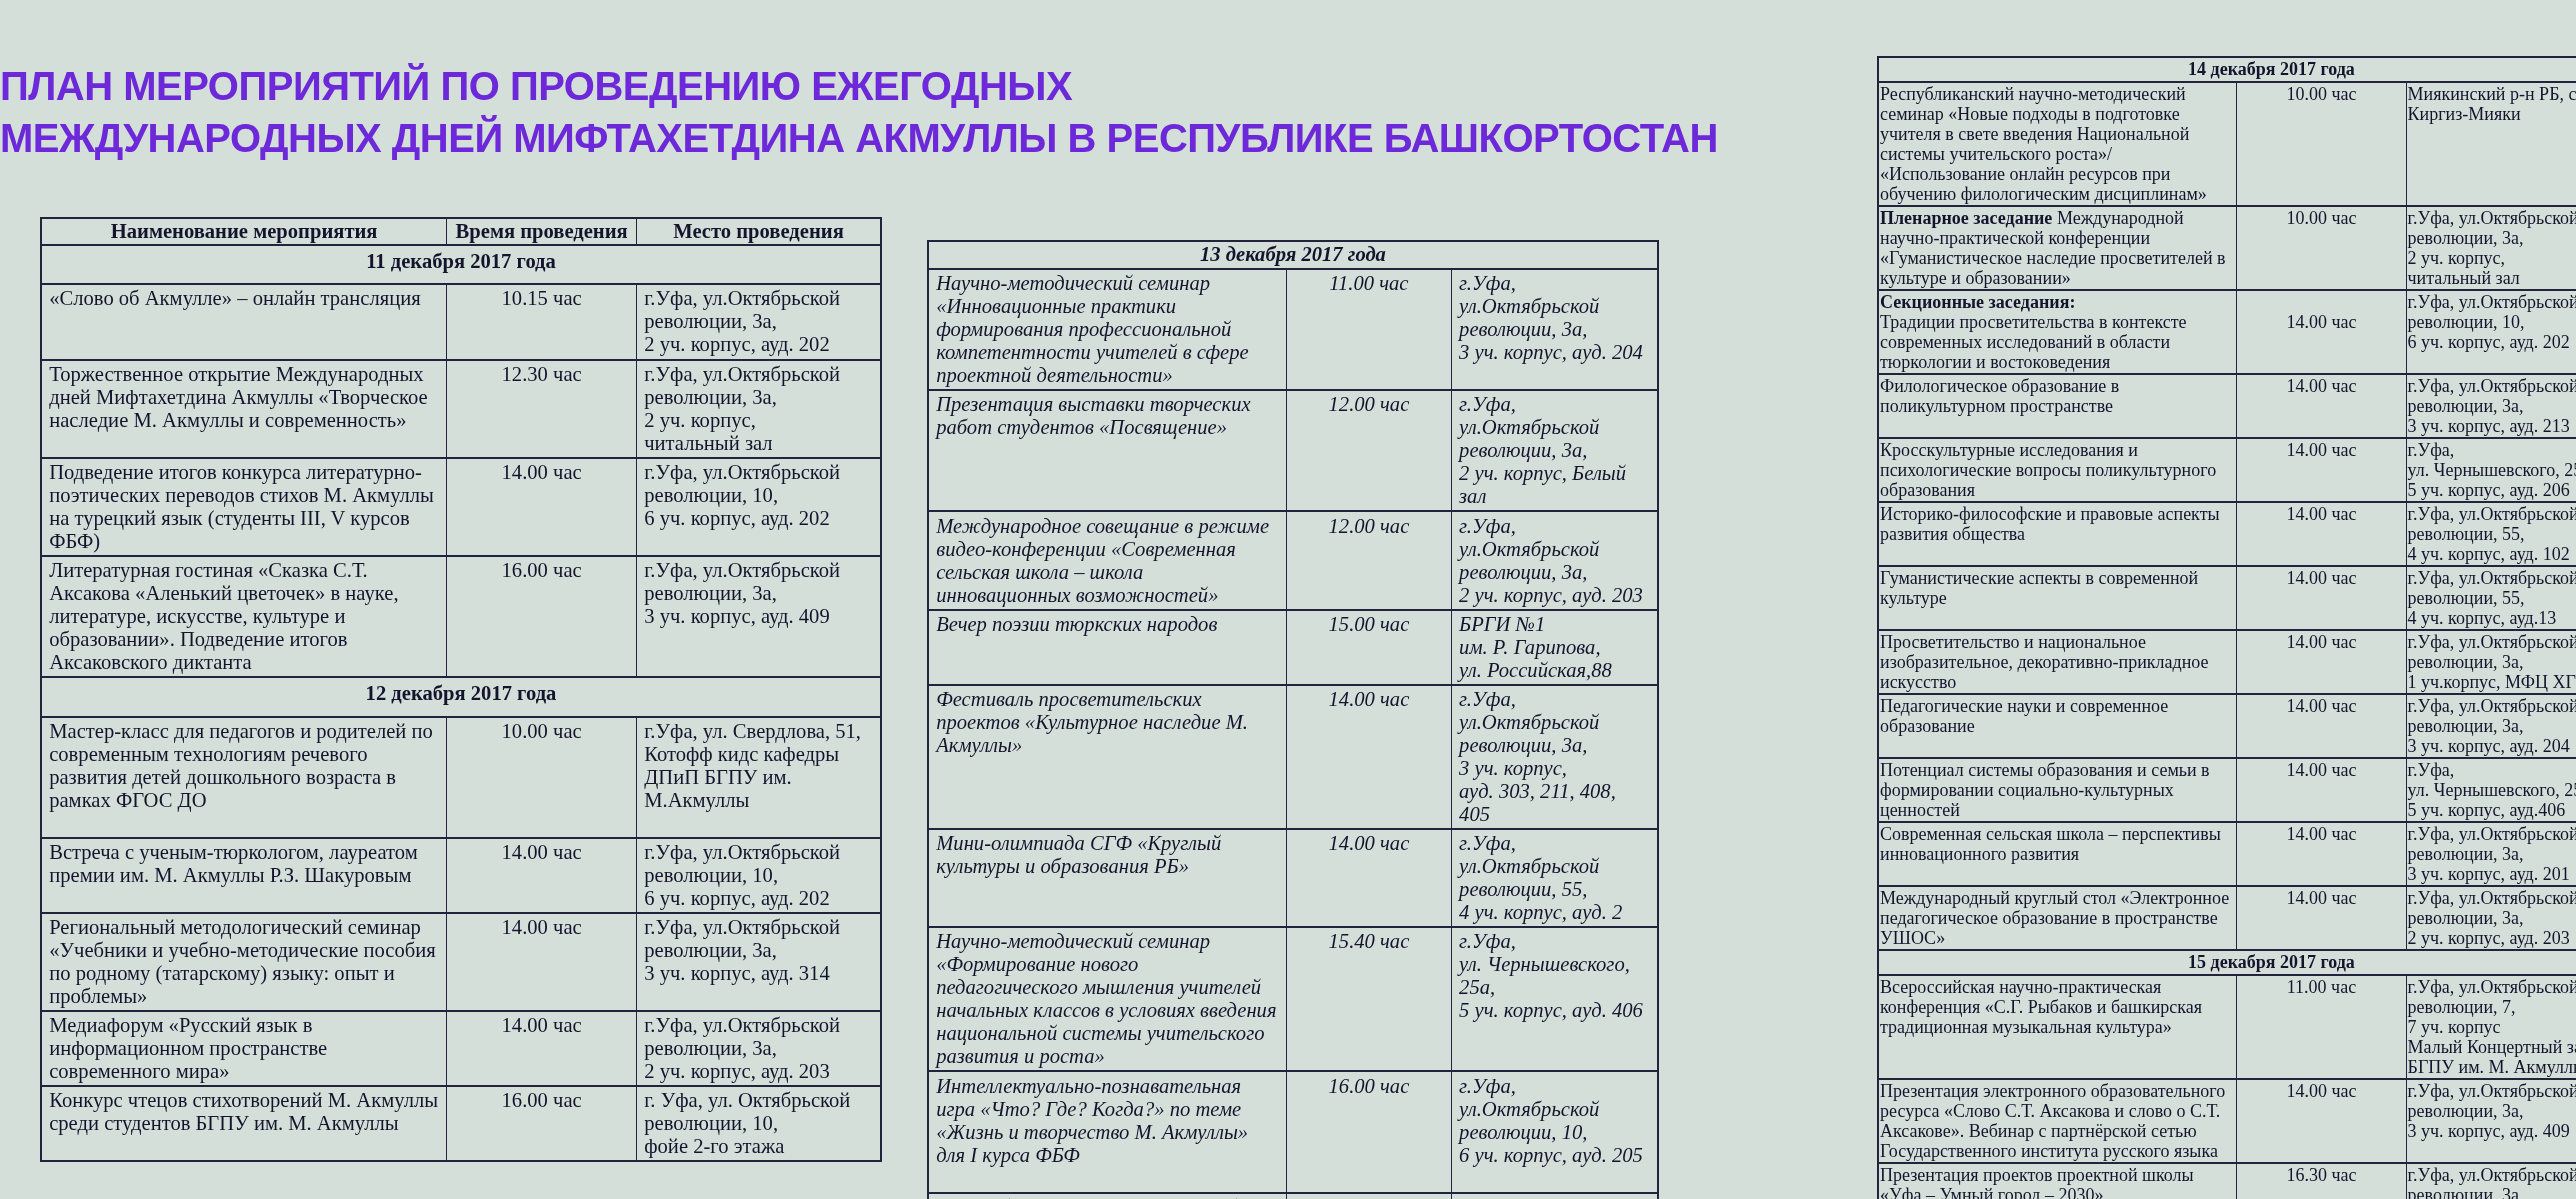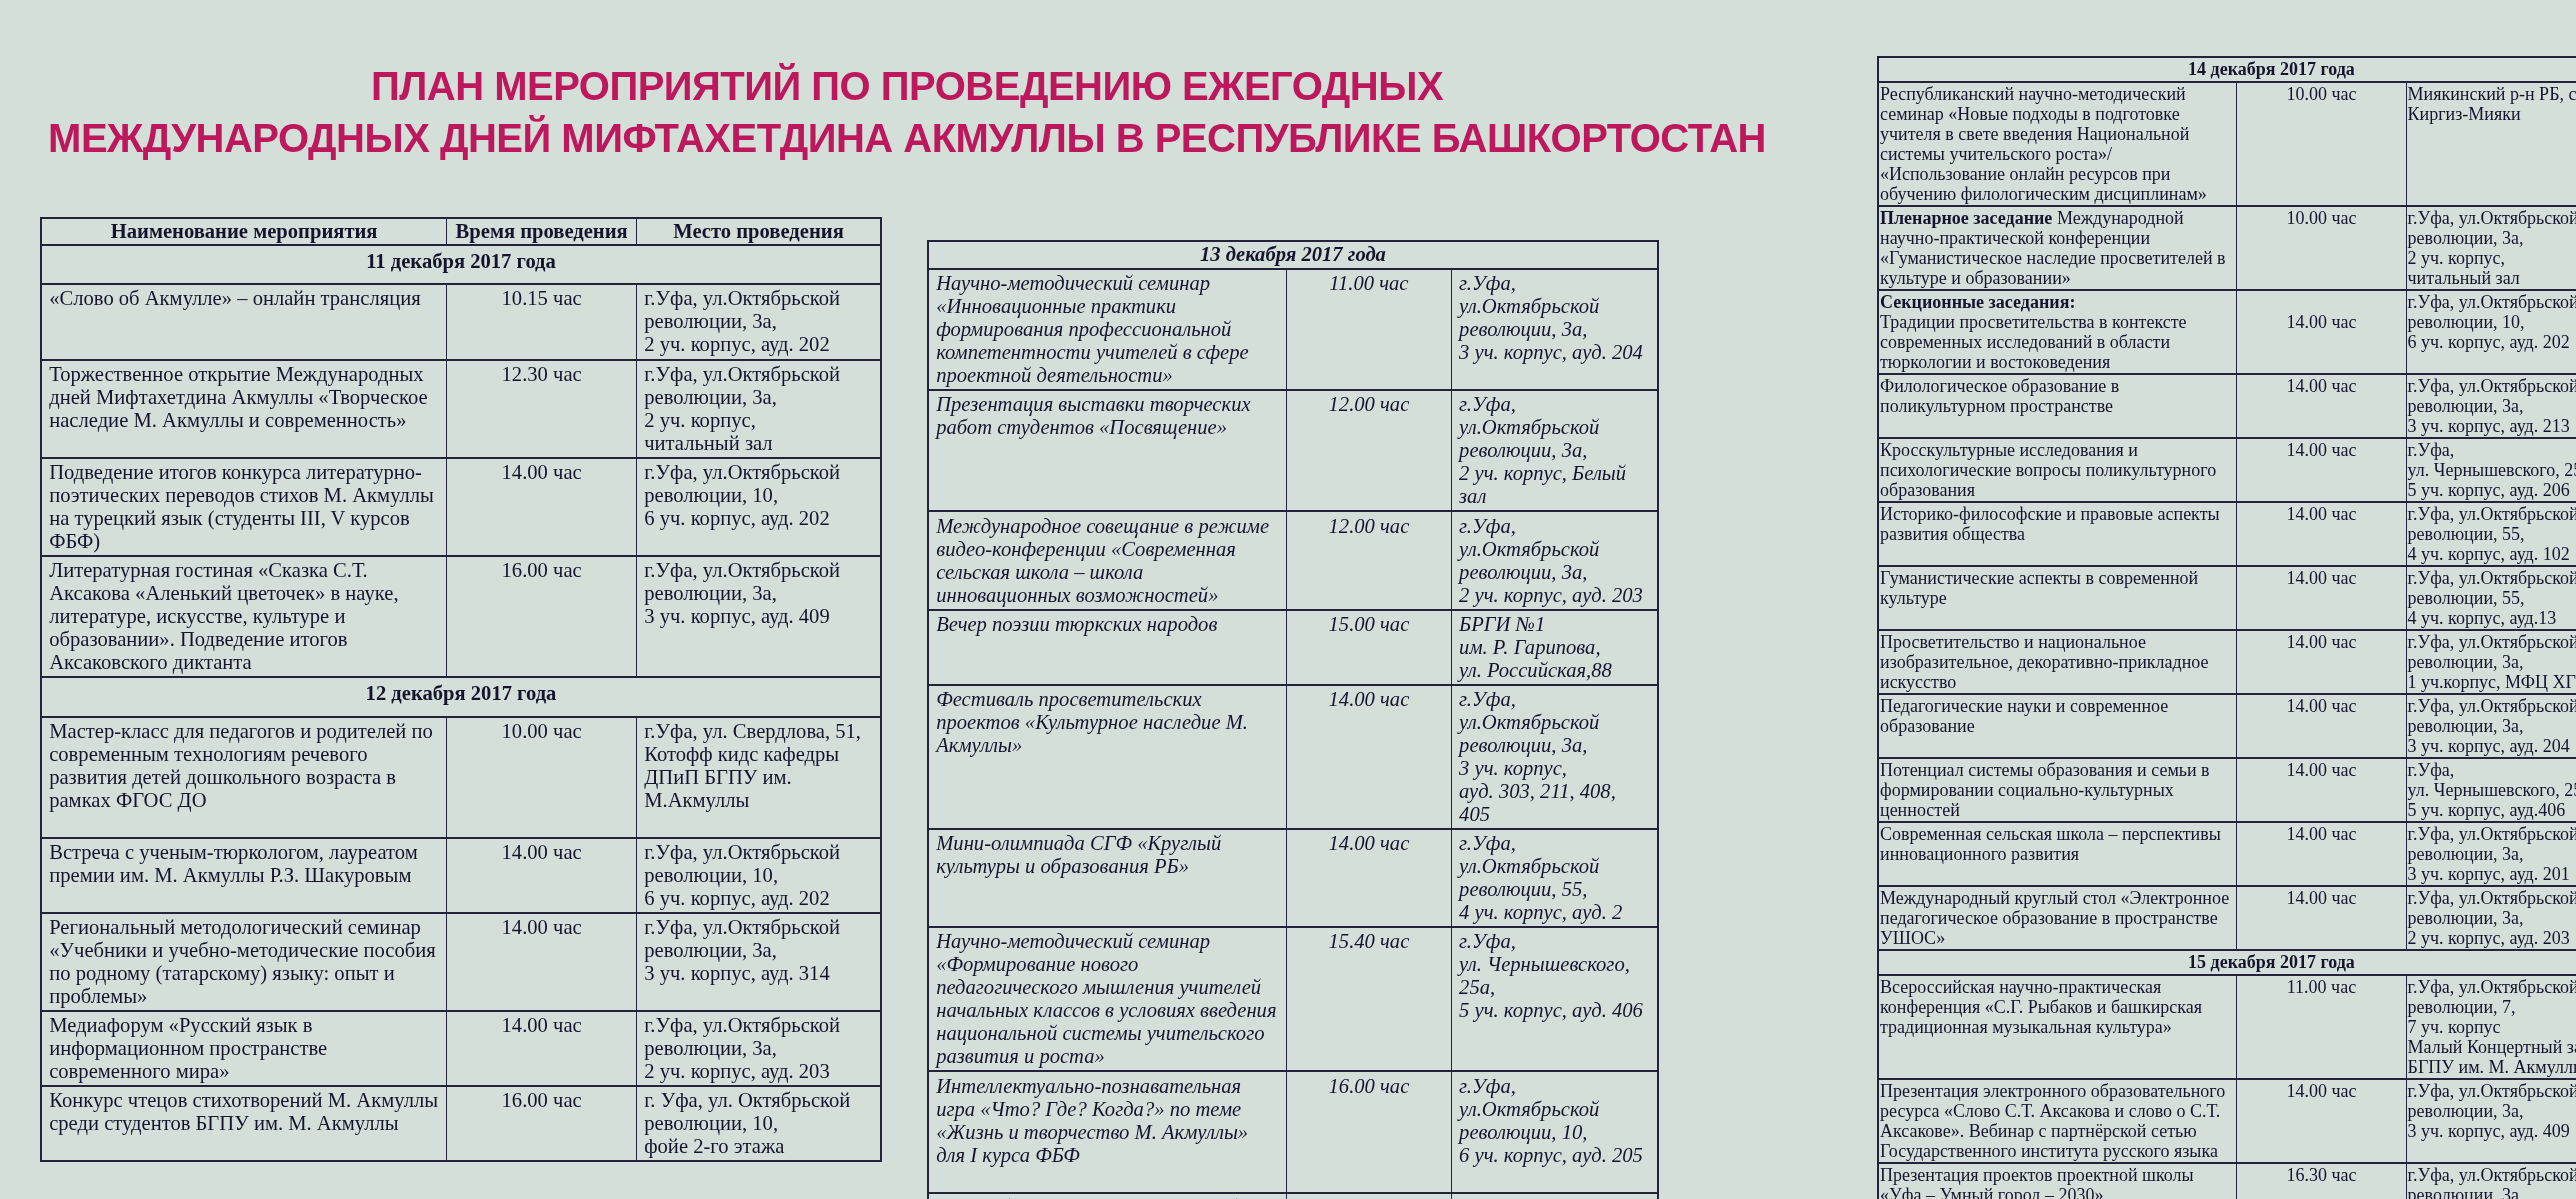--- a/index.html
+++ b/index.html
@@ -1,19 +1,19 @@
 <!DOCTYPE html>
 <html style="font-size:8.2px"><head>
 <meta charset="utf-8">
 <style>
   html,body{margin:0;padding:0;background:#d4dfda;}
   .page{position:relative;width:2699px;height:1199px;background:#d4dfda;overflow:hidden;
         font-family:"Liberation Serif",serif;color:#14142c;}
-  .title{position:absolute;left:0;top:60px;width:1814px;text-align:center;
-         font-family:"Liberation Sans",sans-serif;font-weight:bold;color:#be185d;
+  .title{position:absolute;left:0;top:60px;width:1814px;
+         font-family:"Liberation Sans",sans-serif;font-weight:bold;color:#6d28d9;
          font-size:40px;line-height:52px;letter-spacing:-0.5px;}
   .title div{white-space:nowrap;}
   table.sched{position:absolute;border-collapse:collapse;table-layout:fixed;border:2.6px solid #23233c;}
   table.sched td,table.sched th{border:1.5px solid #23233c;border-top-width:2.6px;border-bottom-width:2.6px;
          vertical-align:top;}
   .tbl-left,.tbl-mid{font-size:20.6px;line-height:23px;}
   .tbl-left td,.tbl-left th,.tbl-mid td{padding:2.1px 7.2px;}
   .tbl-right{font-size:18px;line-height:20px;}
   .tbl-right td{padding:1px 1px;}
   th.col-h{text-align:center;font-weight:bold;padding:1px 2.1px;margin-top:16px;}

